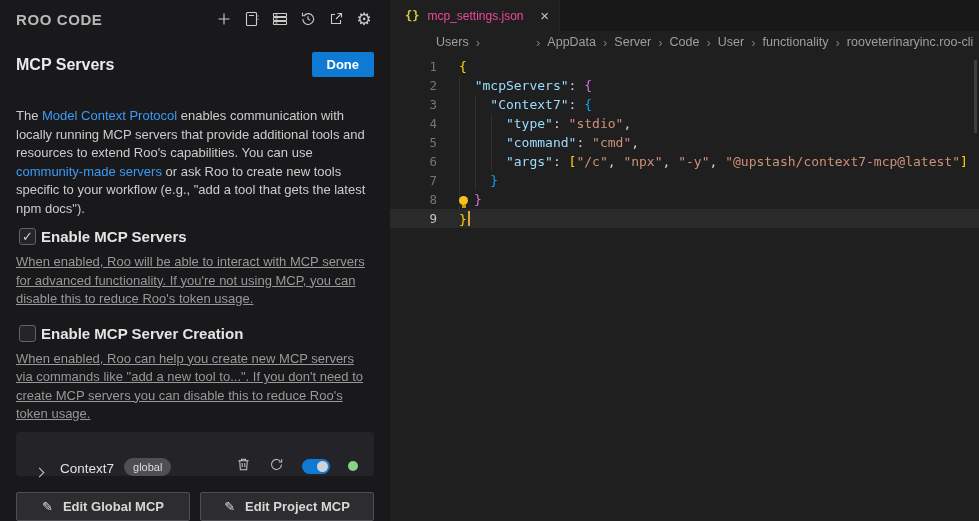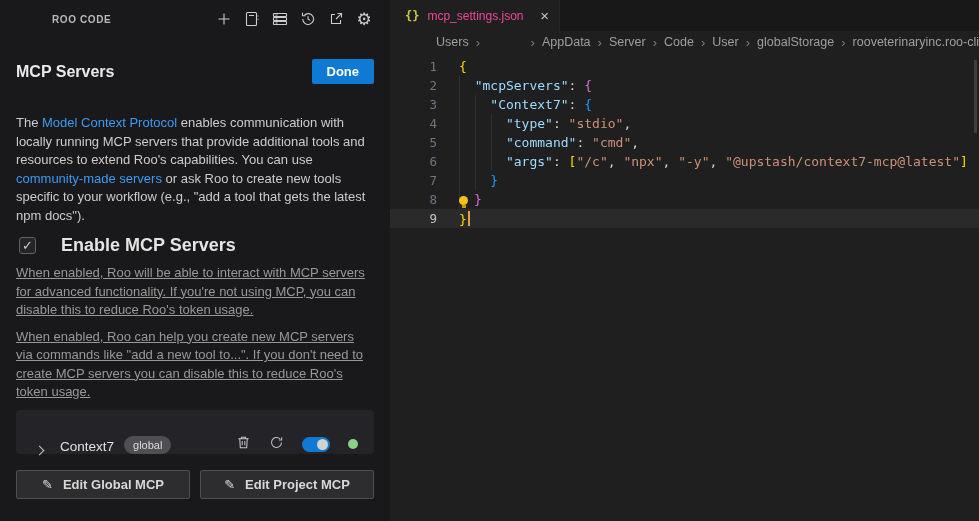--- a/index.html
+++ b/index.html
@@ -4,42 +4,42 @@
 <style>
   * { margin:0; padding:0; box-sizing:border-box; }
   html,body { width:979px; height:521px; overflow:hidden; background:#1f1f20;
     font-family:"Liberation Sans", sans-serif; }
 
   
   .sidebar { position:absolute; left:0; top:0; width:390px; height:521px;
     background:#19191b; padding:0 16px; }
   .sb-header { display:flex; justify-content:space-between; align-items:center;
     height:26px; margin-top:6px; }
-  .brand { font-size:10px; color:#b9b9b9; letter-spacing:.6px; font-weight:600;margin-left:36px; }
+  .brand { font-size:15px; color:#b9b9b9; letter-spacing:.6px; font-weight:600; }
   .hdr-icons { display:flex; align-items:center; gap:8px; }
   .icon-btn { width:20px; height:20px; display:flex; align-items:center;
     justify-content:center; color:#cccccc; cursor:pointer; }
   .icon-btn svg { stroke:#cccccc; fill:none; stroke-width:1.1; }
   .gear-glyph { font-family:"DejaVu Sans", sans-serif; font-size:17px; color:#cccccc; line-height:1; }
 
-  .sb-title-row { display:flex; justify-content:space-between; align-items:center; margin-top:27px; }
+  .sb-title-row { display:flex; justify-content:space-between; align-items:center; margin-top:20px; }
   .page-title { font-size:16px; font-weight:700; color:#eaeaea; }
   .done-btn { background:#0e7ad3; color:#ffffff; font-size:13px; font-weight:600;
     padding:5px 15px; border:none; border-radius:2px; cursor:pointer; font-family:inherit; }
 
   .intro { margin-top:30px; font-size:13px; line-height:18.5px; color:#cccccc; }
   .link { color:#3b9af7; cursor:pointer; text-decoration:none; }
 
   .check-row { display:flex; align-items:center; margin-top:10px; }
   .check-row.first { margin-top:10px; }
   .check-row.second { margin-top:16px; }
   .checkbox { width:17px; height:17px; border:1px solid #626262; border-radius:3px;
     background:#252527; margin-left:3px; display:flex; align-items:center;
     justify-content:center; color:#cfcfcf; font-size:13px; cursor:pointer; flex-shrink:0; }
-  .check-label { margin-left:25px; font-size:18px; font-weight:700; color:#e4e4e4; }
+  .check-label { margin-left:5px; font-size:15px; font-weight:700; color:#e4e4e4; }
   .desc { margin-top:8px; font-size:13px; line-height:18.5px; color:#989898;text-decoration:underline; }
 
   .server-row { margin-top:8px; height:44px; background:#242428; border-radius:4px;
     display:flex; align-items:flex-end; padding:0 16px; }
   .chev { width:7px; height:7px; border-top:1.6px solid #c8c8c8; border-right:1.6px solid #c8c8c8;
     transform:rotate(45deg); margin-left:4px; cursor:pointer; flex-shrink:0; }
   .server-name { margin-left:17px; font-size:13.5px; color:#e2e2e2; }
   .badge { margin-left:10px; background:#4f4f53; color:#dcdcdc; font-size:11px;
     padding:3px 9px; border-radius:9px; }
   .row-spacer { flex:1; }
@@ -151,20 +151,24 @@
   <div class="intro"><span>The </span><a class="link">Model Context Protocol</a><span> enables communication with locally running MCP servers that provide additional tools and resources to extend Roo's capabilities. You can use </span><a class="link">community-made servers</a><span> or ask Roo to create new tools specific to your workflow (e.g., "add a tool that gets the latest npm docs").</span></div>
 
   <div class="check-row first">
     <span class="checkbox">
       <span>✓</span>
     </span>
     <span class="check-label">Enable MCP Servers</span>
   </div>
   <div class="desc">When enabled, Roo will be able to interact with MCP servers for advanced functionality. If you're not using MCP, you can disable this to reduce Roo's token usage.</div>
 
+  <div class="check-row second">
+    <span class="checkbox"></span>
+    <span class="check-label">Enable MCP Server Creation</span>
+  </div>
   <div class="desc">When enabled, Roo can help you create new MCP servers via commands like "add a new tool to...". If you don't need to create MCP servers you can disable this to reduce Roo's token usage.</div>
 
   <div class="server-row">
     <span class="chev"></span>
     <span class="server-name">Context7</span>
     <span class="badge">global</span>
     <span class="row-spacer"></span>
     <span class="row-actions">
       <span>
         <svg width="15" height="15" viewBox="0 0 16 16">
@@ -214,21 +218,21 @@
       <span class="crumb crumb-empty"></span>
       <span class="crumb-sep">›</span>
       <span class="crumb">AppData</span>
       <span class="crumb-sep">›</span>
       <span class="crumb">Server</span>
       <span class="crumb-sep">›</span>
       <span class="crumb">Code</span>
       <span class="crumb-sep">›</span>
       <span class="crumb">User</span>
       <span class="crumb-sep">›</span>
-      <span class="crumb">globalStorage</span>
+      <span class="crumb">functionality</span>
       <span class="crumb-sep">›</span>
       <span class="crumb">rooveterinaryinc.roo-cli</span>
     </div>
 
   <div class="code-area">
     <div class="guide" style="left:69px; top:23px; height:133px;"></div>
     <div class="guide" style="left:85px; top:42px; height:95px;"></div>
     <div class="guide" style="left:101px; top:61px; height:57px;"></div>
     <div>
         <div class="code-row">

